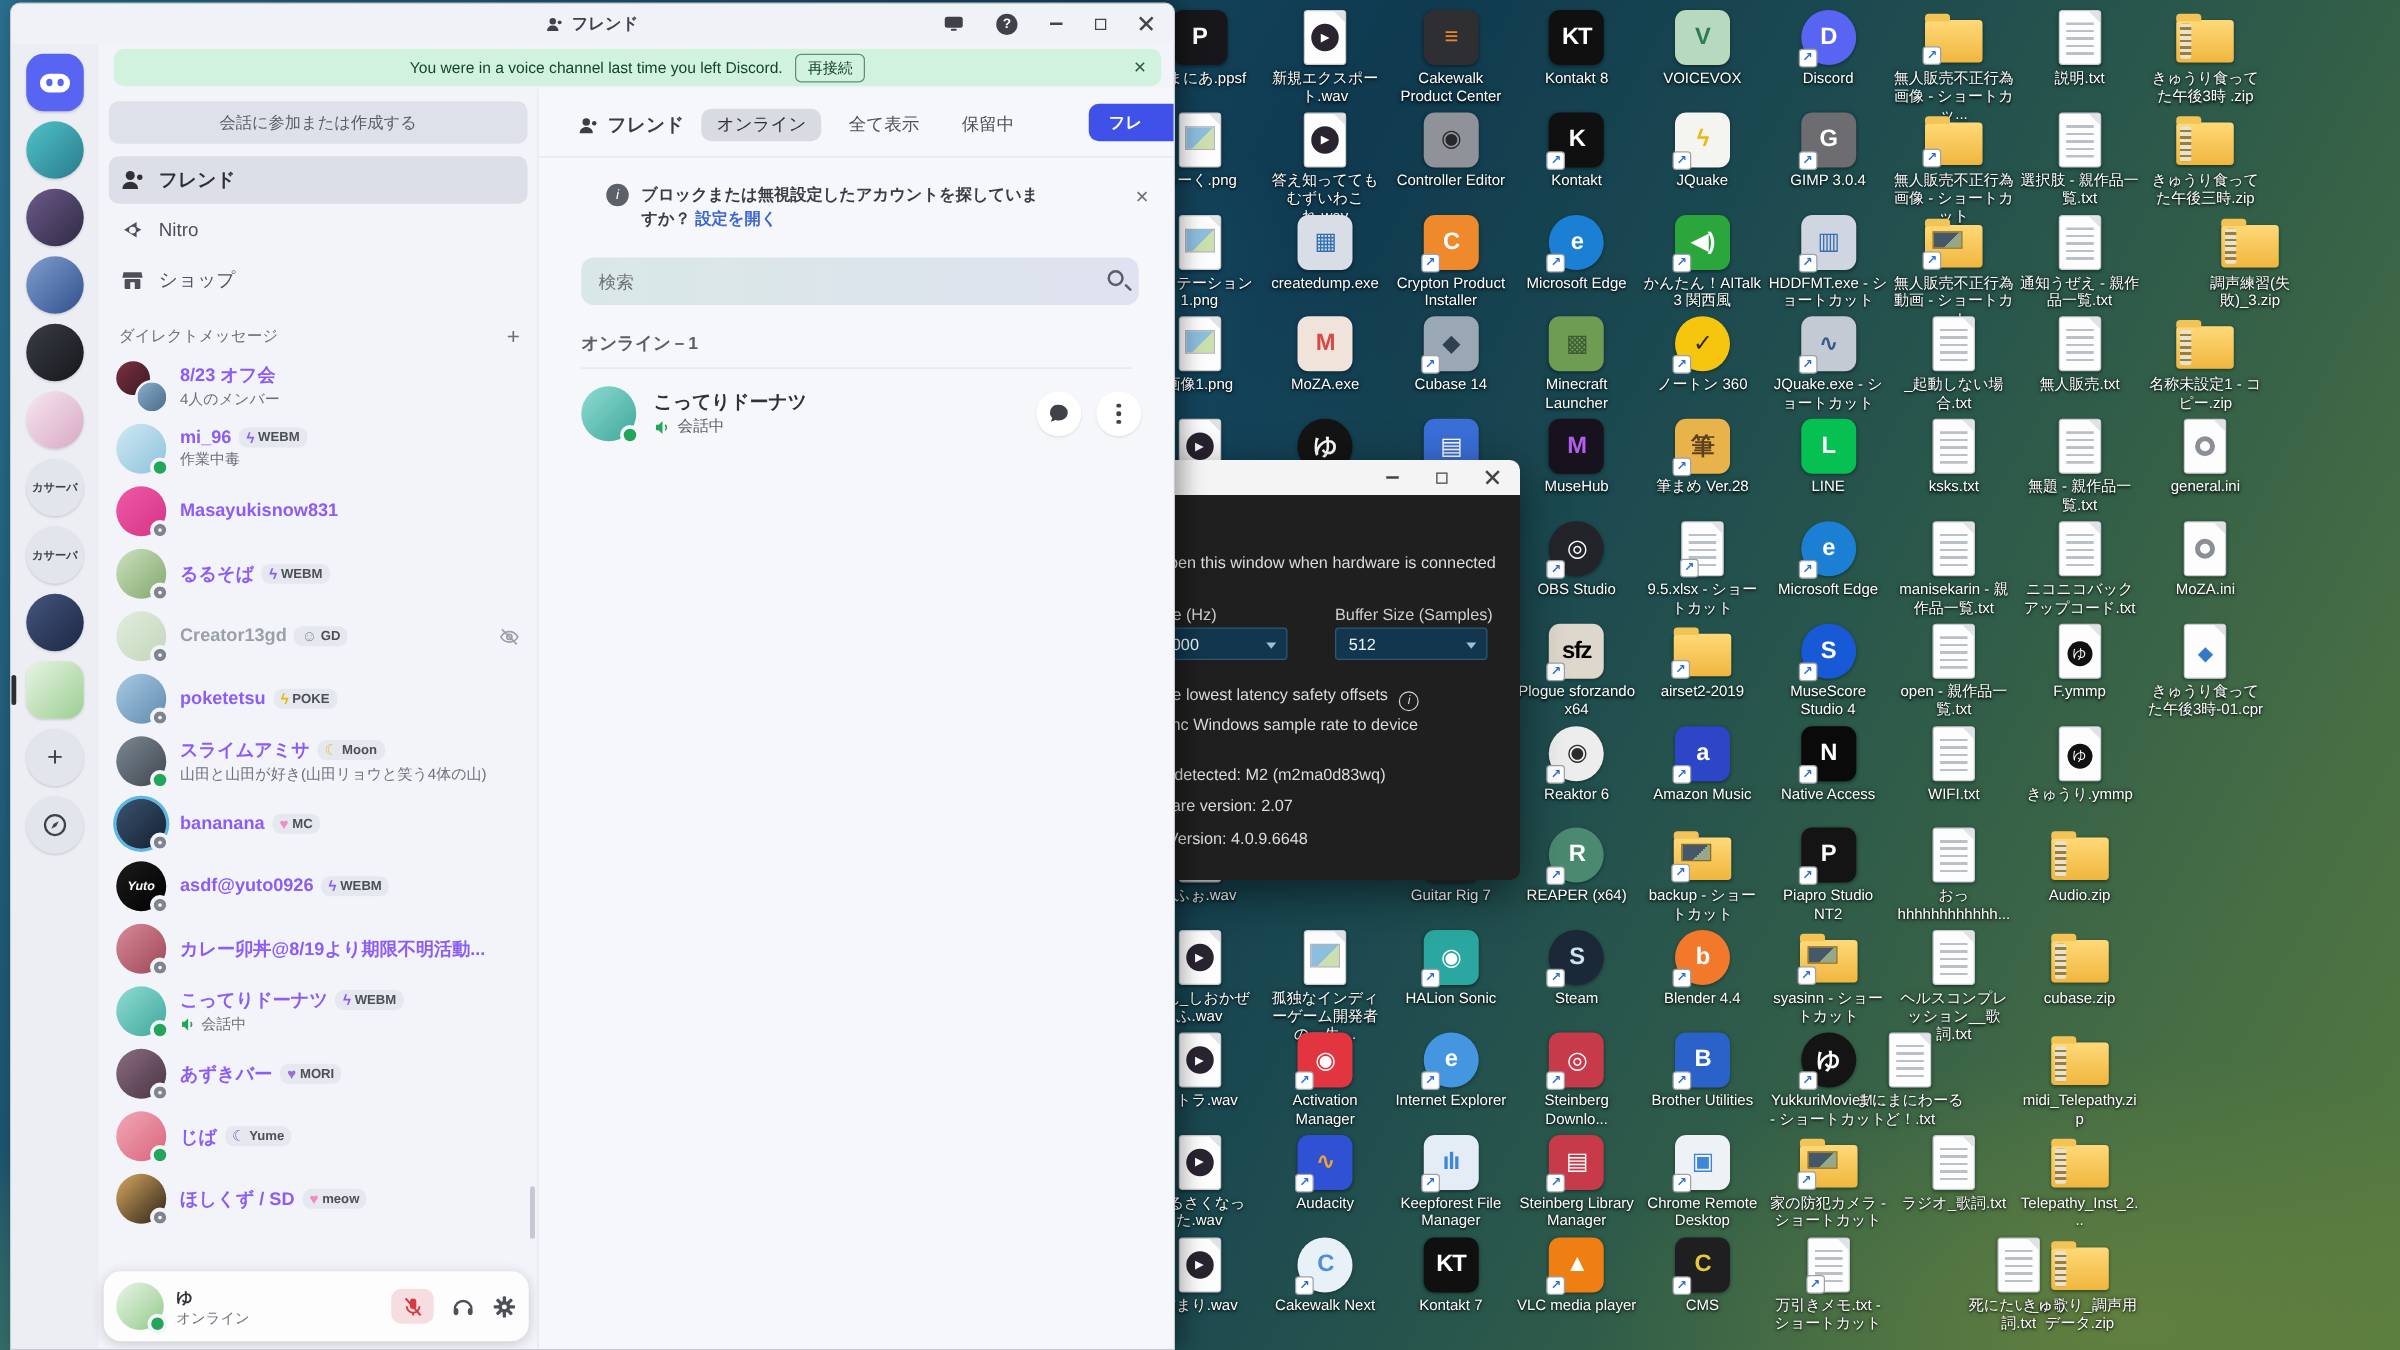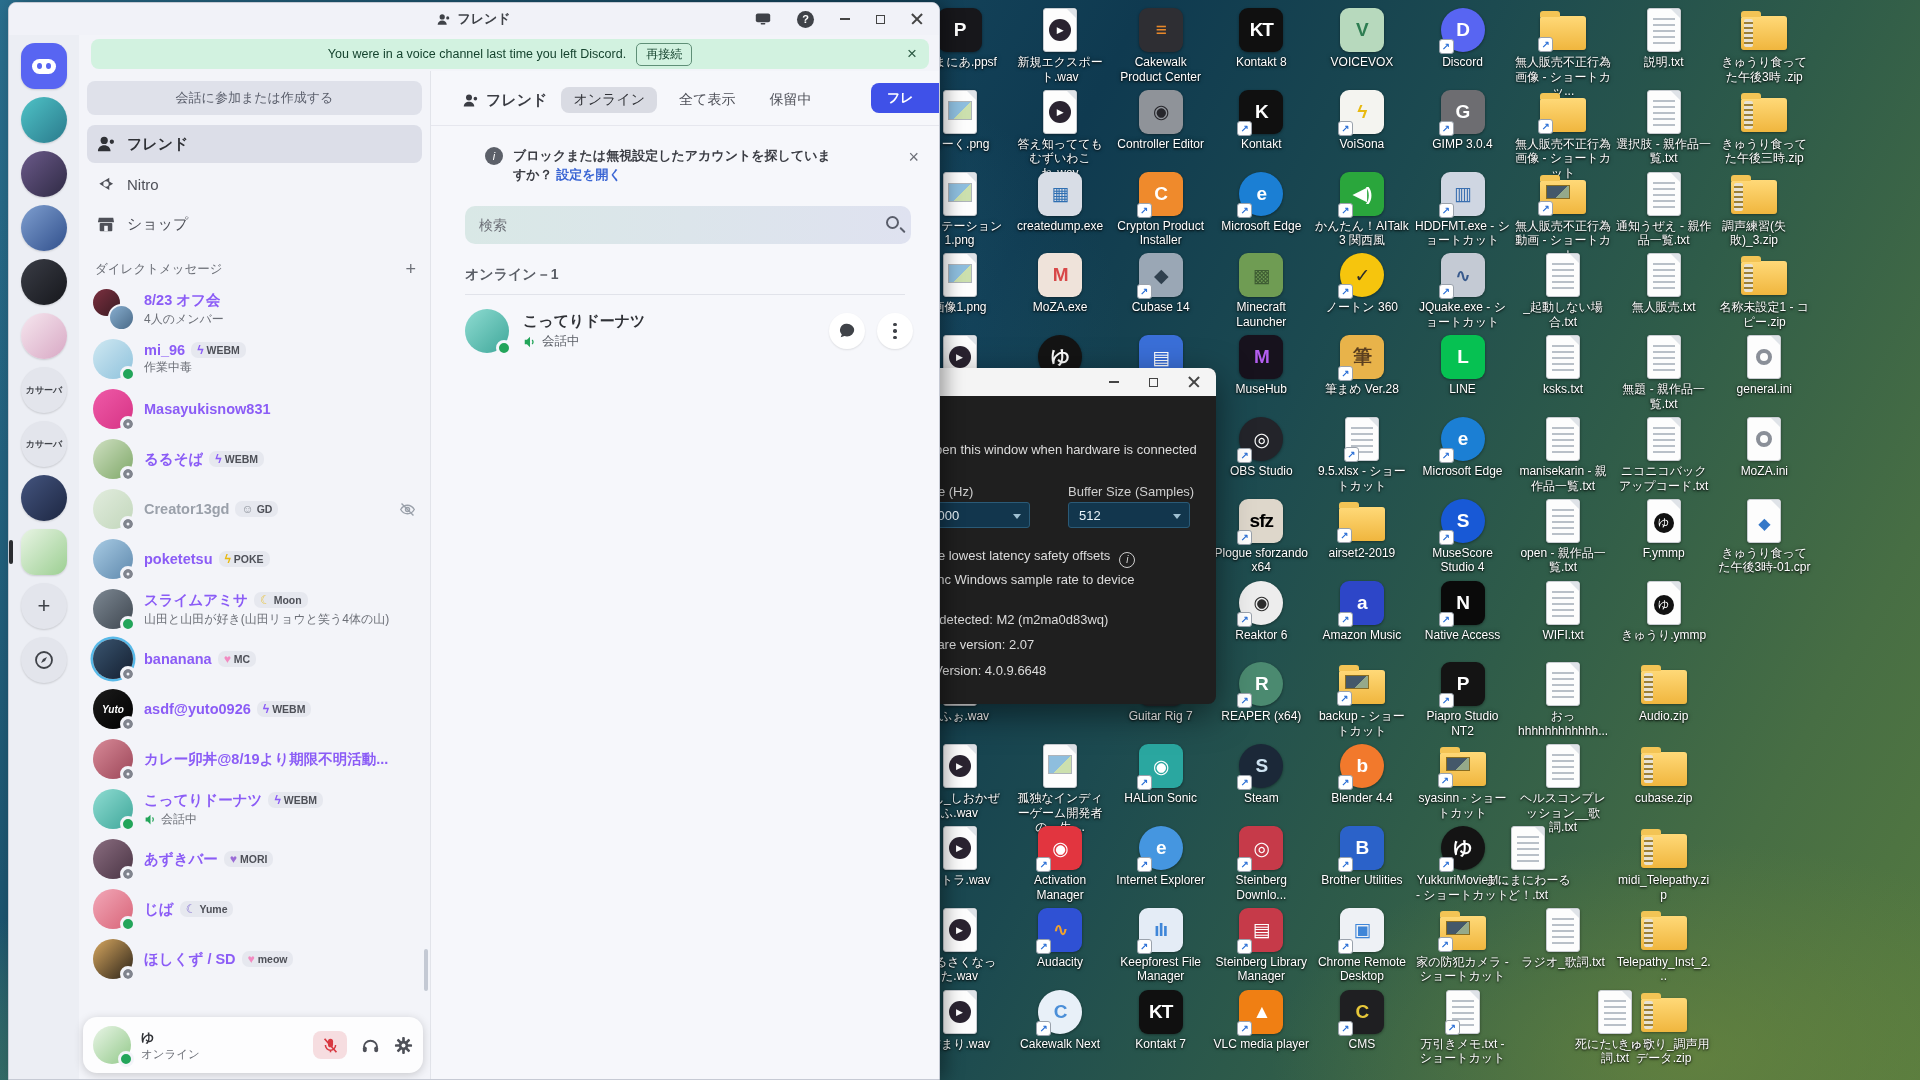--- a/index.html
+++ b/index.html
@@ -274,21 +274,21 @@
         </div>
         <div class="dicon-label">Kontakt</div>
       </div>
       <div class="dicon" style="left: 1313.9px; top: 87.8px;">
         <div class="dicon-art">
           <div class="k-app" style="background: rgb(244, 244, 240);">
             <span class="glyph" style="color: rgb(232, 185, 15);">ϟ</span>
             <span class="sc-badge">↗</span>
           </div>
         </div>
-        <div class="dicon-label">VoiSona</div>
+        <div class="dicon-label">JQuake</div>
       </div>
       <div class="dicon" style="left: 1414.5px; top: 87.8px;">
         <div class="dicon-art">
           <div class="k-app" style="background: rgb(109, 109, 113);">
             <span class="glyph">G</span>
             <span class="sc-badge">↗</span>
           </div>
         </div>
         <div class="dicon-label">GIMP 3.0.4</div>
       </div>
@@ -378,21 +378,21 @@
         <div class="dicon-label">無人販売不正行為動画 - ショートカット</div>
       </div>
       <div class="dicon" style="left: 1615.7px; top: 169.6px;">
         <div class="dicon-art">
           <div class="k-page">
             <span class="pg-lines"></span>
           </div>
         </div>
         <div class="dicon-label">通知うぜえ - 親作品一覧.txt</div>
       </div>
-      <div class="dicon" style="left: 1706px; top: 169.6px;">
+      <div class="dicon" style="left: 1752px; top: 169.6px;">
         <div class="dicon-art">
           <div class="k-folder">
             <span class="fld-zip"></span>
           </div>
         </div>
         <div class="dicon-label">調声練習(失敗)_3.zip</div>
       </div>
       <div class="dicon" style="left: 911.5px; top: 251.4px;">
         <div class="dicon-art">
           <div class="k-page">

